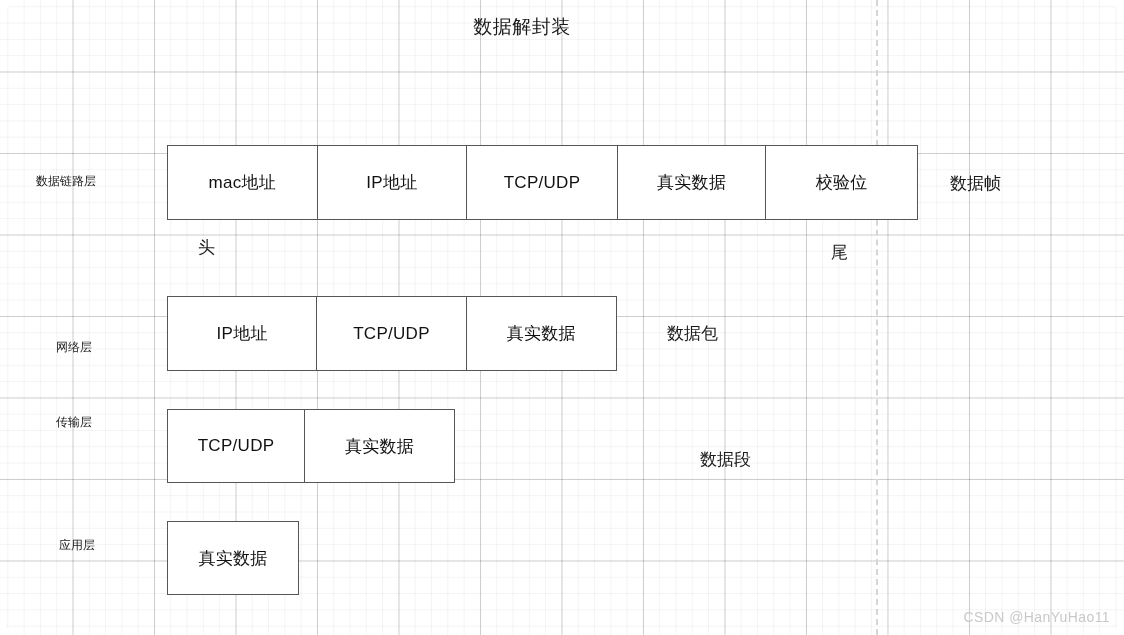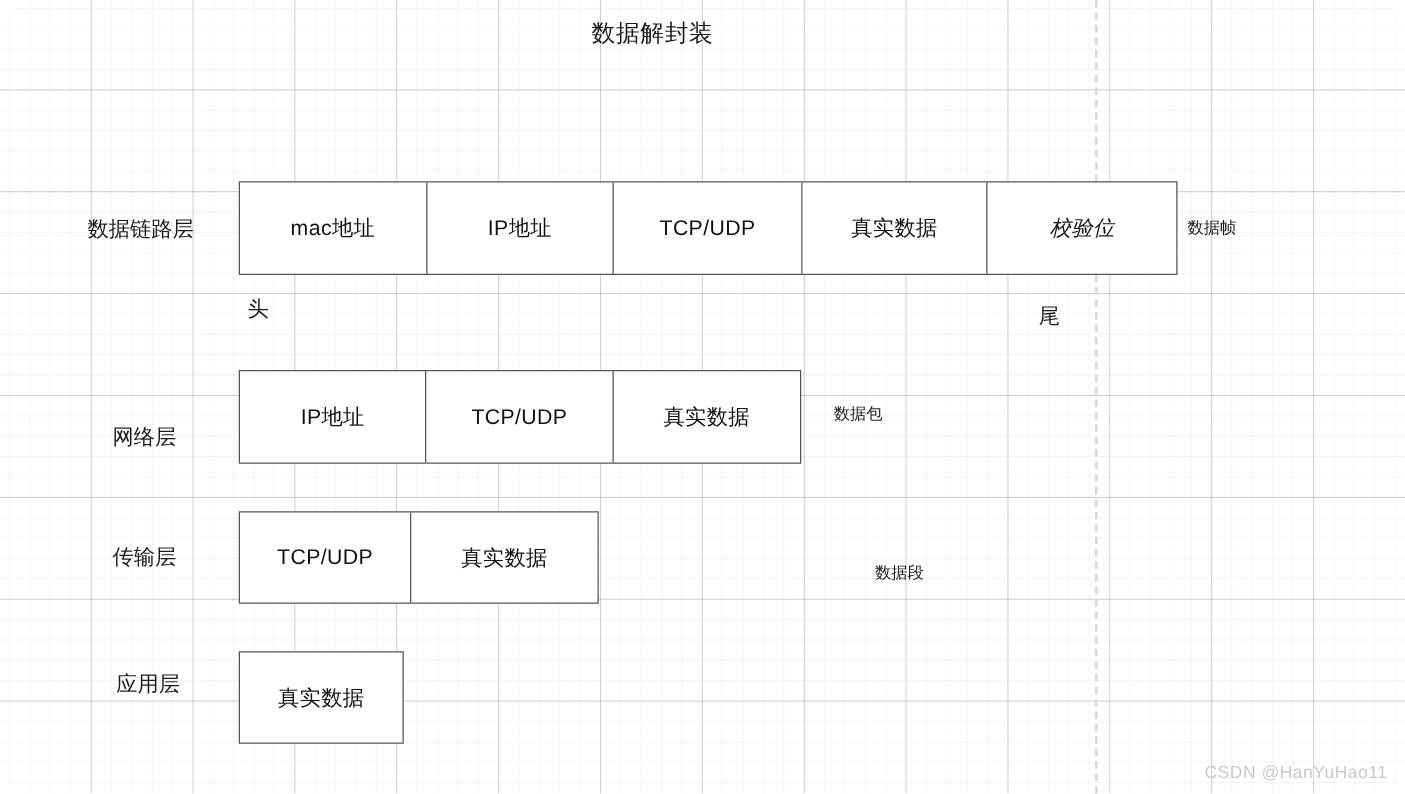--- a/index.html
+++ b/index.html
@@ -58,32 +58,31 @@
   }
 
   
   .txt {
     position: absolute;
     font-size: 17px;
     color: #1a1a1a;
     white-space: nowrap;
     line-height: 1;
   }
-  .layer-label  { font-size: 17px; margin-left: 34px; }
-  .unit-label   { font-size: 13px; }
+  .layer-label  { font-size: 12px; }
+  .unit-label   { font-size: 17px; }
   .edge-label   { font-size: 17px; }
 
   
   .packet-row {
     position: absolute;
     display: flex;
     box-sizing: border-box;
     background: #ffffff;
     border: 1.6px solid #555555;
-    margin-left: 24px;
   }
   .packet-cell {
     box-sizing: border-box;
     display: flex;
     align-items: center;
     justify-content: center;
     font-size: 17px;
     color: #111111;
     border-right: 1.6px solid #555555;
     white-space: nowrap;
@@ -112,40 +111,40 @@
 
   <div class="diagram-title">数据解封装</div>
 
   <div class="txt layer-label" style="left:36px; top:175px;">数据链路层</div>
 
   <div class="packet-row" style="left:167px; top:145px; width:751px; height:75px;">
     <div class="packet-cell" style="width:150px;">mac地址</div>
     <div class="packet-cell" style="width:150px;">IP地址</div>
     <div class="packet-cell" style="width:151px;">TCP/UDP</div>
     <div class="packet-cell" style="width:149px;">真实数据</div>
-    <div class="packet-cell" style="width:151px;font-style:italic;">校验位</div>
+    <div class="packet-cell" style="width:151px;">校验位</div>
   </div>
 
   <div class="txt unit-label" style="left:950px; top:175px;">数据帧</div>
 
   <div class="txt edge-label" style="left:198px; top:239px;">头</div>
 
   <div class="txt edge-label" style="left:831px; top:244px;">尾</div>
 
   <div class="txt layer-label" style="left:56px; top:341px;">网络层</div>
 
   <div class="packet-row" style="left:167px; top:296px; width:450px; height:75px;">
     <div class="packet-cell" style="width:150px;">IP地址</div>
     <div class="packet-cell" style="width:150px;">TCP/UDP</div>
     <div class="packet-cell" style="width:150px;">真实数据</div>
   </div>
 
-  <div class="txt unit-label" style="left:667px; top:325px;font-family:Liberation Mono, monospace;">数据包</div>
+  <div class="txt unit-label" style="left:667px; top:325px;">数据包</div>
 
-  <div class="txt layer-label" style="left:56px; top:437px;">传输层</div>
+  <div class="txt layer-label" style="left:56px; top:416px;">传输层</div>
 
   <div class="packet-row" style="left:167px; top:409px; width:288px; height:74px;">
     <div class="packet-cell" style="width:138px;">TCP/UDP</div>
     <div class="packet-cell" style="width:150px;">真实数据</div>
   </div>
 
   <div class="txt unit-label" style="left:700px; top:451px;">数据段</div>
 
   <div class="txt layer-label" style="left:59px; top:539px;">应用层</div>
 

